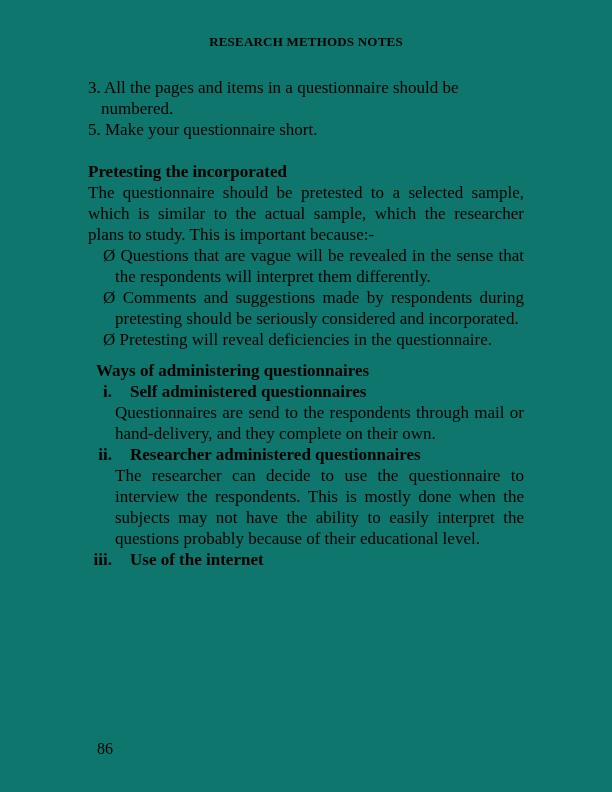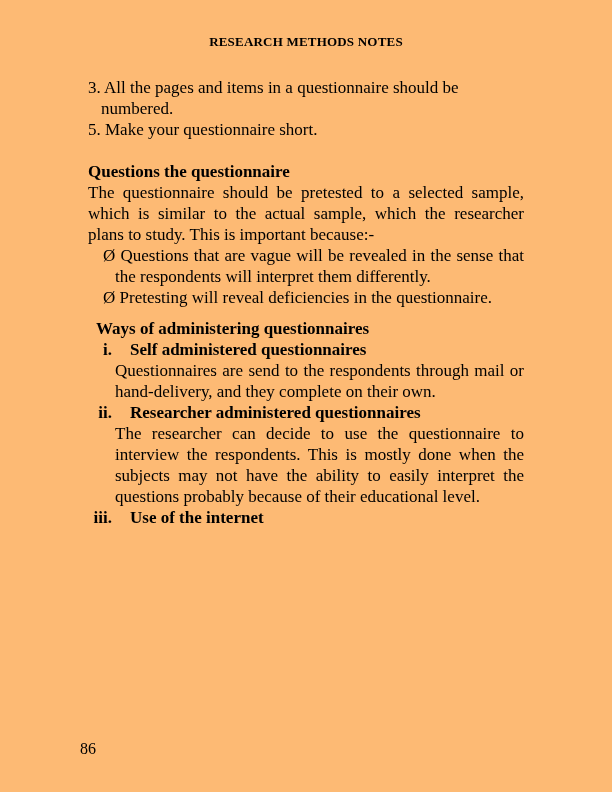--- a/index.html
+++ b/index.html
@@ -4,21 +4,21 @@
 <style>
   html, body {
     margin: 0;
     padding: 0;
     background: #ffffff;
   }
   .page {
     position: relative;
     width: 612px;
     height: 792px;
-    background: #fdba74;
+    background: #0f766e;
     color: #000000;
     font-family: "Liberation Serif", "DejaVu Serif", serif;
     font-size: 17px;
     line-height: 21px;
     overflow: hidden;
   }
   .header {
     padding-top: 34px;
     text-align: center;
     font-weight: bold;
@@ -66,21 +66,21 @@
   .rn-title {
     font-weight: bold;
     margin-left: 18px;
   }
   .rn-body {
     margin-left: 27px;
     text-align: justify;
   }
   .page-number {
     position: absolute;
-    left: 80px;
+    left: 97px;
     top: 740px;
     font-size: 16px;
     line-height: 18px;
   }
 </style>
 </head>
 <body>
 
 <div class="page">
 
@@ -90,26 +90,30 @@
 
     <div class="hang">
       <span>3.</span>
       <span>All the pages and items in a questionnaire should be numbered.</span>
     </div>
     <div class="hang">
       <span>5.</span>
       <span>Make your questionnaire short.</span>
     </div>
 
-    <div class="s1-heading">Questions the questionnaire</div>
+    <div class="s1-heading">Pretesting the incorporated</div>
     <p class="justify">The questionnaire should be pretested to a selected sample, which is similar to the actual sample, which the researcher plans to study. This is important because:-</p>
 
     <div class="bullet">
       <span class="bullet-glyph">Ø</span>
       <span>Questions that are vague will be revealed in the sense that the respondents will interpret them differently.</span>
+    </div>
+    <div class="bullet">
+      <span class="bullet-glyph">Ø</span>
+      <span>Comments and suggestions made by respondents during pretesting should be seriously considered and incorporated.</span>
     </div>
     <div class="bullet">
       <span class="bullet-glyph">Ø</span>
       <span>Pretesting will reveal deficiencies in the questionnaire.</span>
     </div>
 
     <div class="s2-heading">Ways of administering questionnaires</div>
 
     <div class="rn-head">
       <span class="rn">i.</span><span class="rn-title">Self administered questionnaires</span>

